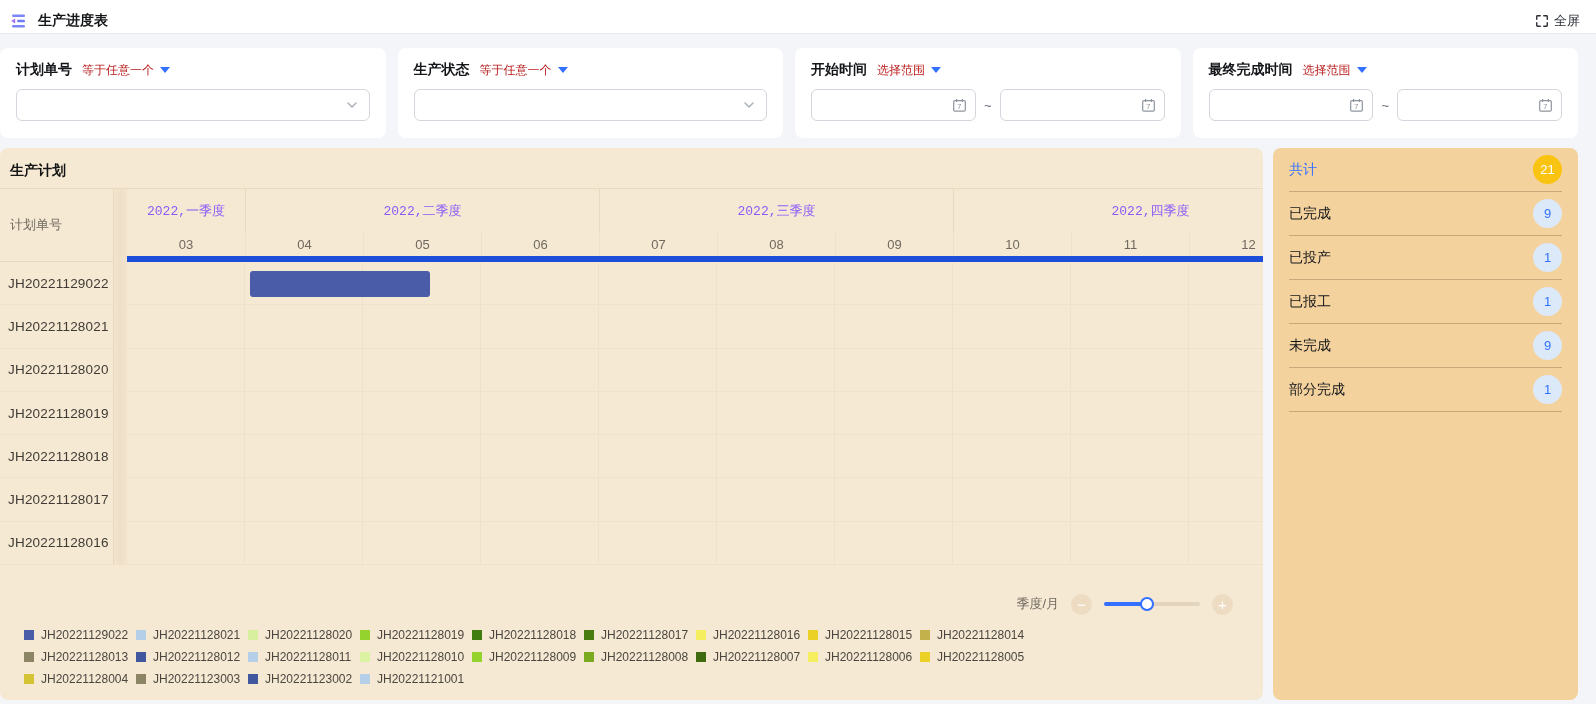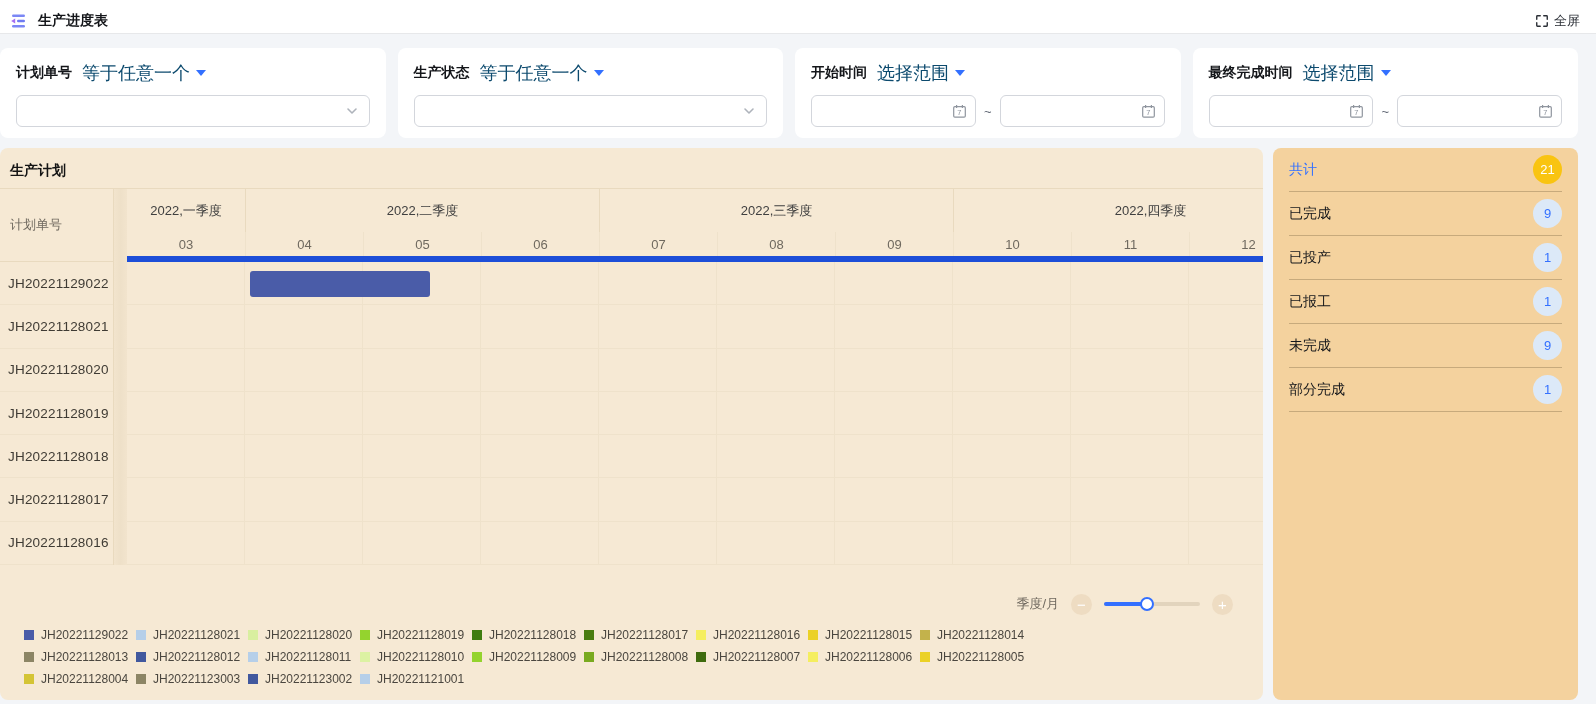--- a/index.html
+++ b/index.html
@@ -17,21 +17,21 @@
   .page-title{ font-size:14px; font-weight:bold; color:#14161a; }
   .header-spacer{ flex:1; }
   .fullscreen-btn{ display:flex; align-items:center; gap:5px; font-size:13px; color:#2b2f36; cursor:pointer; }
   
   .filters{ display:flex; gap:12px; margin:14px 18px 0 0; }
   .filter-card{
     flex:1; background:#fff; border-radius:8px; height:90px; padding:13px 16px 0 16px;
   }
   .filter-head{ display:flex; align-items:center; gap:10px; margin-bottom:10px; }
   .filter-label{ font-size:14px; font-weight:bold; color:#14161a; }
-  .filter-op{ font-size:18px; color:#0c4a6e; display:flex; align-items:center; gap:6px; cursor:pointer; }
+  .filter-op{ font-size:12px; color:#b91c1c; display:flex; align-items:center; gap:6px; cursor:pointer; }
   .tri-down{ width:0; height:0; border-left:5px solid transparent; border-right:5px solid transparent; border-top:6px solid #3370ff; }
   .select-box{
     height:32px; border:1px solid #d3d6dc; border-radius:6px; background:#fff;
     display:flex; align-items:center; justify-content:flex-end; padding:0 10px; cursor:pointer;
   }
   .date-row{ display:flex; align-items:center; gap:8px; }
   .date-box{
     flex:1; height:32px; border:1px solid #d3d6dc; border-radius:6px; background:#fff;
     display:flex; align-items:center; justify-content:flex-end; padding:0 8px; cursor:text;
   }
@@ -53,21 +53,21 @@
     font-size:13.5px; color:#3f3b34; border-bottom:1px solid #efe2cb; letter-spacing:.2px;
   }
   .scroll-strip{
     width:13px; flex:none; background:linear-gradient(to right,#f2e4cd,#eee0c8,#f2e4cd);
     cursor:pointer;
   }
   .timeline{ flex:1; overflow:hidden; position:relative; }
   .q-row{ display:flex; height:43px; }
   .q-cell{
     flex:none; display:flex; align-items:center; justify-content:center;
-    font-size:13px; color:#404040; border-left:1px solid #e9dabf;
+    font-size:13px; color:#8b5cf6; border-left:1px solid #e9dabf;font-family:Liberation Mono, monospace;
   }
   .q-cell:first-child{ border-left:none; }
   .m-row{ display:flex; height:30px; border-bottom:6px solid #1d4ed8; }
   .m-cell{
     width:118px; flex:none; display:flex; align-items:center; justify-content:center;
     font-size:13px; color:#6f695f; border-left:1px solid #efe2cb;
   }
   .m-cell:first-child{ border-left:none; }
   .grid-rows{ position:relative;
     background-image:repeating-linear-gradient(to right, transparent 0, transparent 117px, #efe2cb 117px, #efe2cb 118px);

